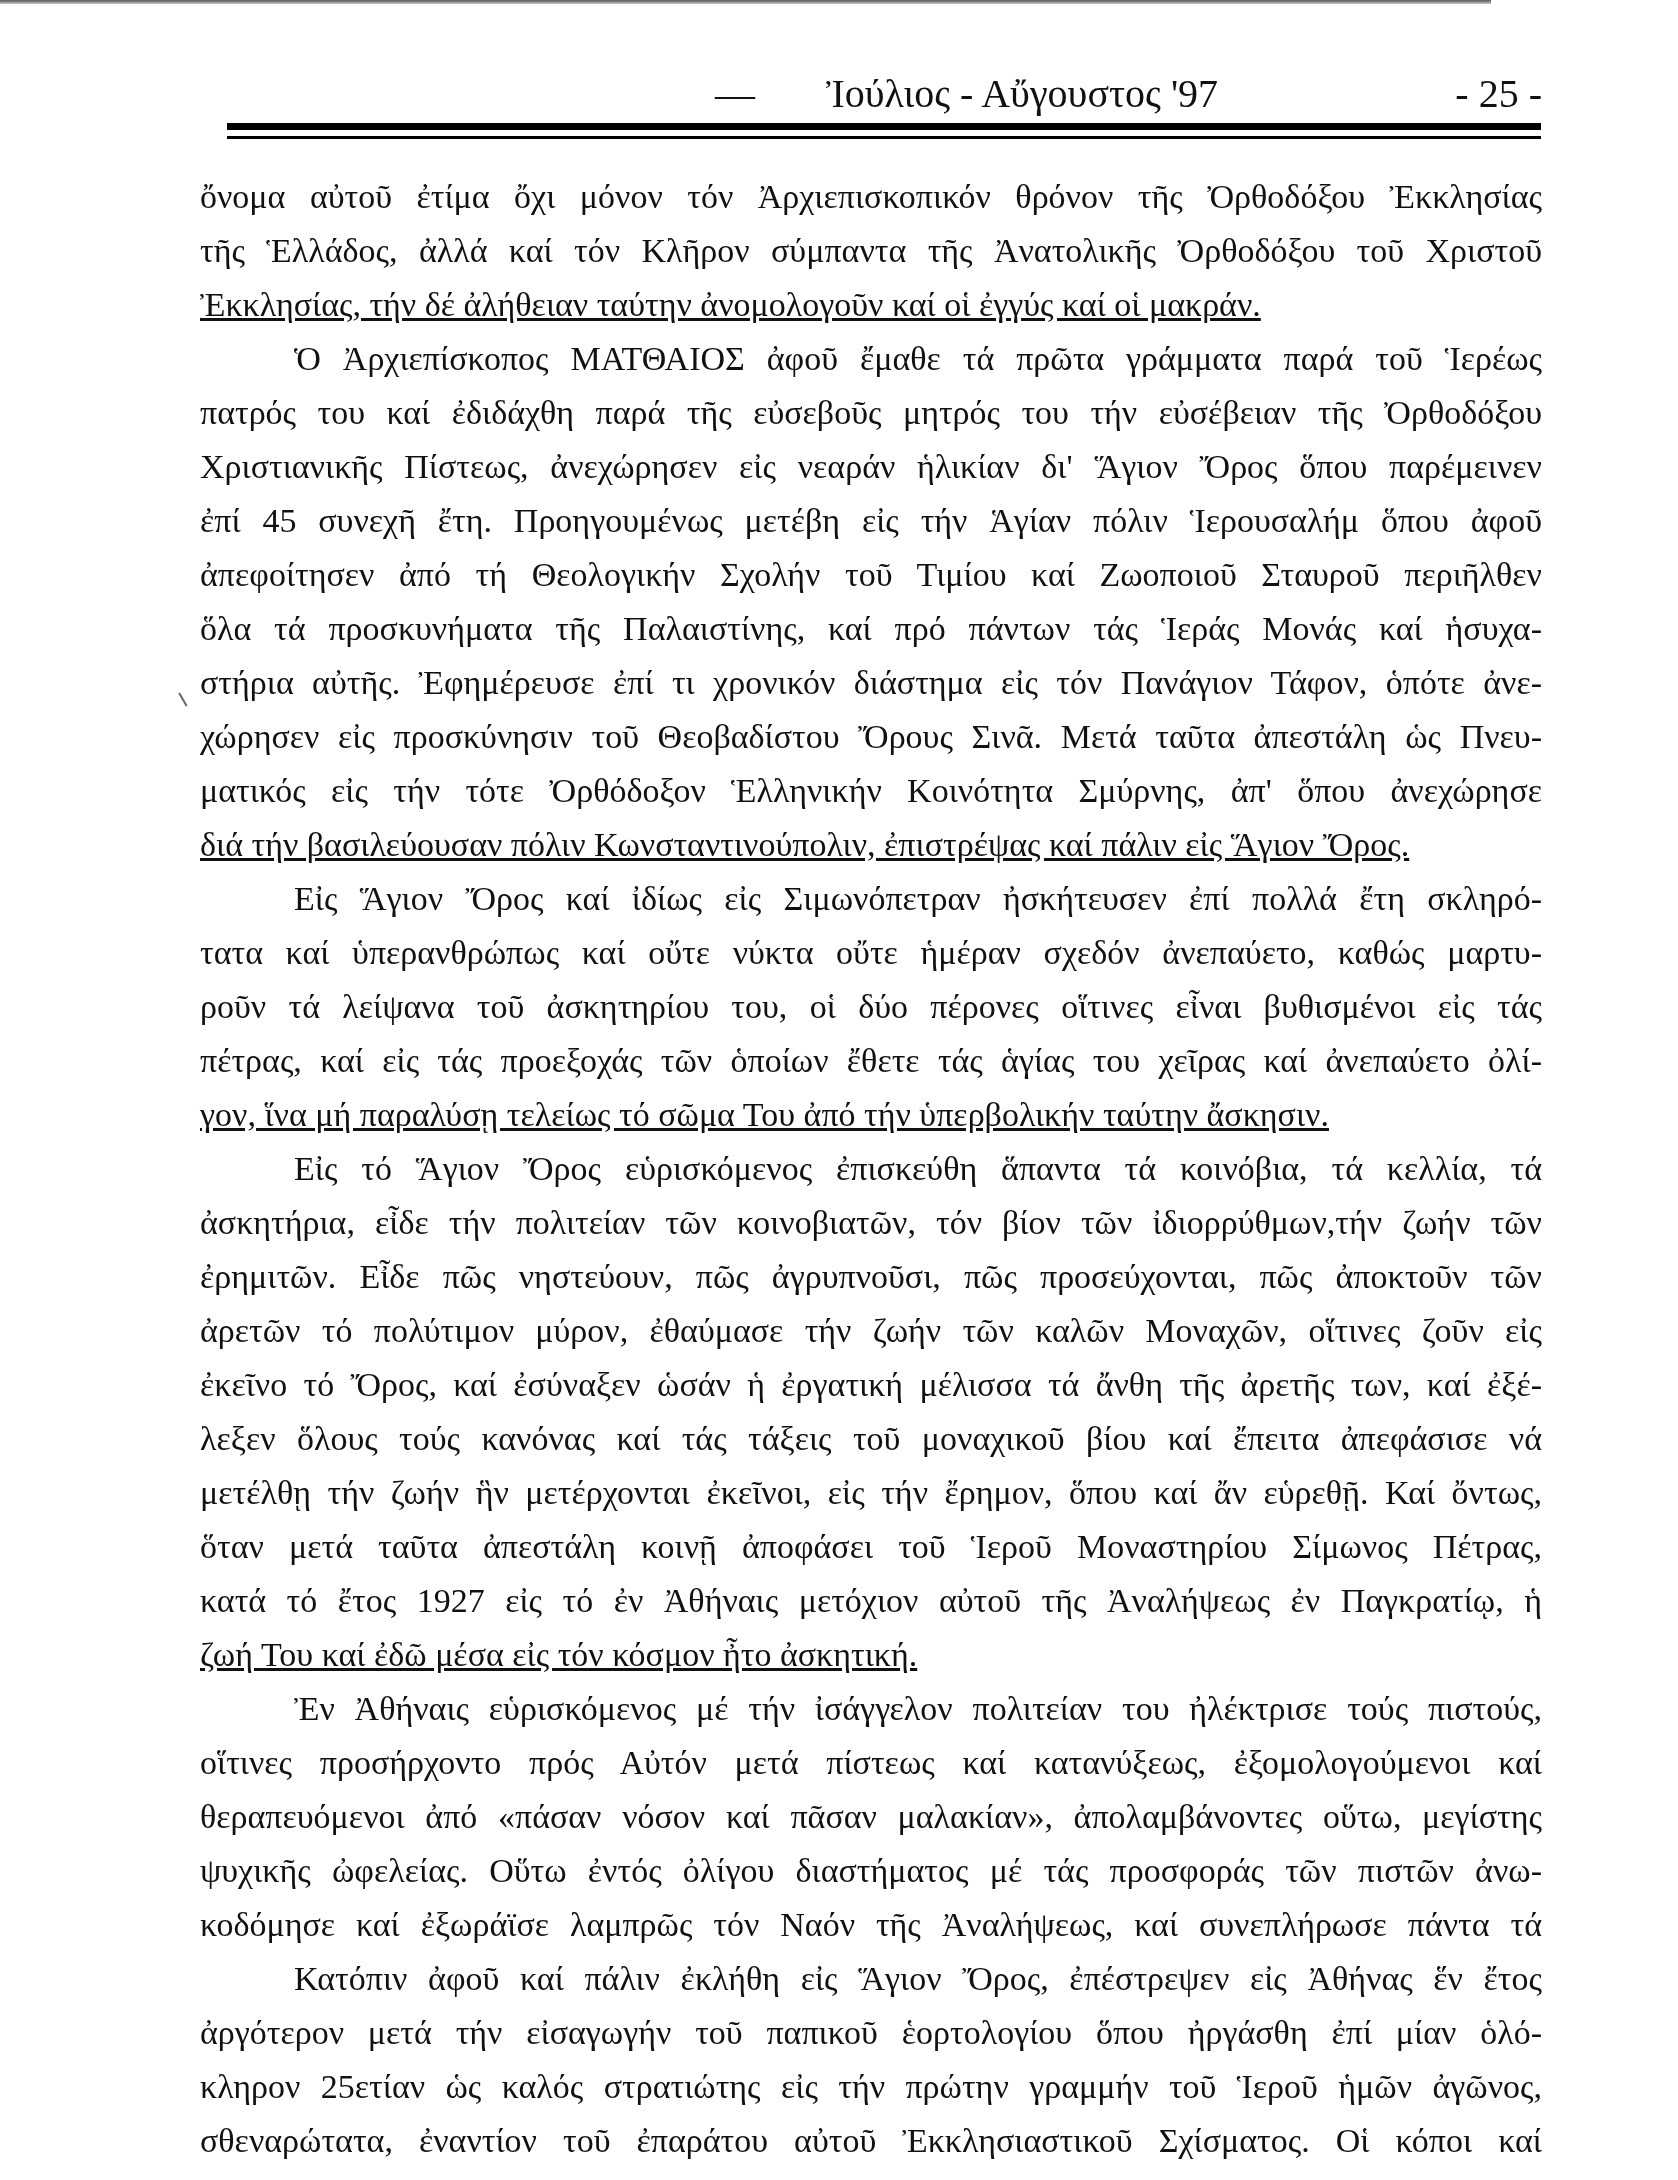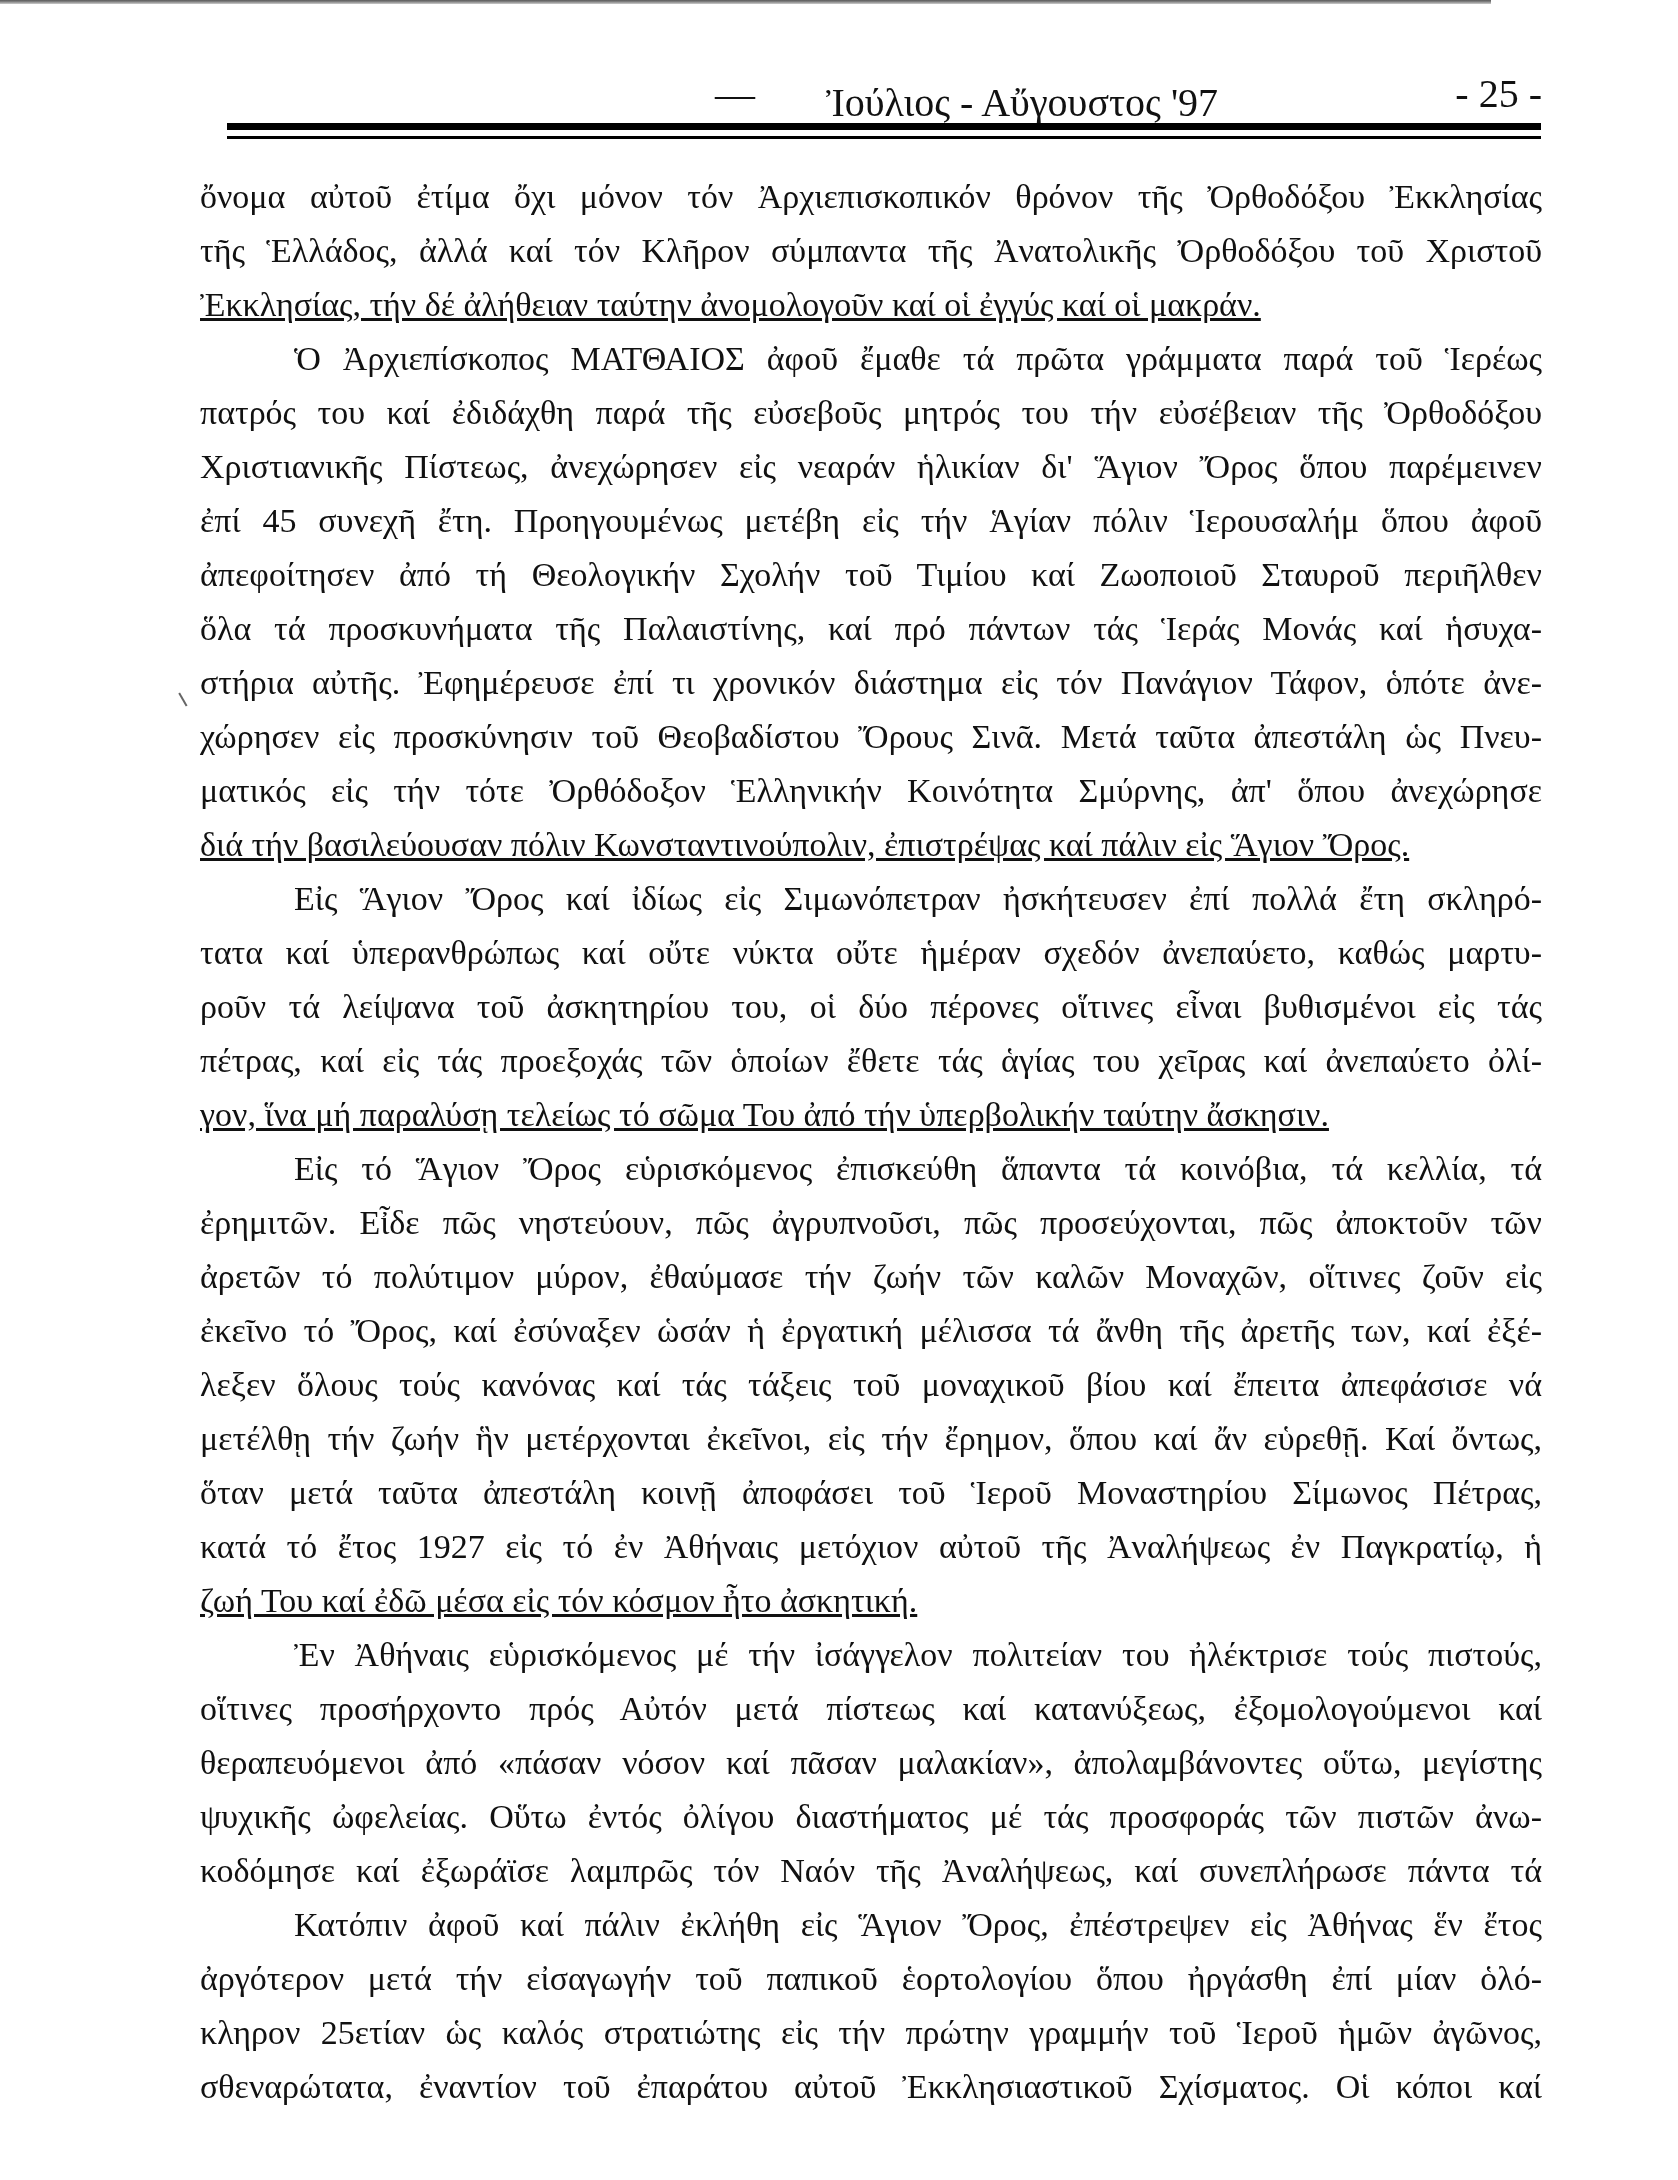--- a/index.html
+++ b/index.html
@@ -41,21 +41,21 @@
       top: 0;
     }
     .header .dash {
       position: absolute;
       left: 319px;
       top: 0;
     }
     .header .right-month {
       position: absolute;
       left: 430px;
-      top: 9px;
+      top: 0;
     }
     .header .page-number {
       position: absolute;
       right: 0;
       top: 0;
       margin-left: 48px;
     }
     .rule-thick {
       position: absolute;
       left: 227px;
@@ -135,20 +135,21 @@
   <span class="line">στήρια αὐτῆς. Ἐφημέρευσε ἐπί τι χρονικόν διάστημα εἰς τόν Πανάγιον Τάφον, ὁπότε ἀνε-</span>
   <span class="line">χώρησεν εἰς προσκύνησιν τοῦ Θεοβαδίστου Ὄρους Σινᾶ. Μετά ταῦτα ἀπεστάλη ὡς Πνευ-</span>
   <span class="line">ματικός εἰς τήν τότε Ὀρθόδοξον Ἑλληνικήν Κοινότητα Σμύρνης, ἀπ' ὅπου ἀνεχώρησε</span>
   <span class="line last">διά τήν βασιλεύουσαν πόλιν Κωνσταντινούπολιν, ἐπιστρέψας καί πάλιν εἰς Ἅγιον Ὄρος.</span>
   <span class="line indent">Εἰς Ἅγιον Ὄρος καί ἰδίως εἰς Σιμωνόπετραν ἠσκήτευσεν ἐπί πολλά ἔτη σκληρό-</span>
   <span class="line">τατα καί ὑπερανθρώπως καί οὔτε νύκτα οὔτε ἡμέραν σχεδόν ἀνεπαύετο, καθώς μαρτυ-</span>
   <span class="line">ροῦν τά λείψανα τοῦ ἀσκητηρίου του, οἱ δύο πέρονες οἵτινες εἶναι βυθισμένοι εἰς τάς</span>
   <span class="line">πέτρας, καί εἰς τάς προεξοχάς τῶν ὁποίων ἔθετε τάς ἁγίας του χεῖρας καί ἀνεπαύετο ὀλί-</span>
   <span class="line last">γον, ἵνα μή παραλύσῃ τελείως τό σῶμα Του ἀπό τήν ὑπερβολικήν ταύτην ἄσκησιν.</span>
   <span class="line indent">Εἰς τό Ἅγιον Ὄρος εὑρισκόμενος ἐπισκεύθη ἅπαντα τά κοινόβια, τά κελλία, τά</span>
+  <span class="line">ἀσκητήρια, εἶδε τήν πολιτείαν τῶν κοινοβιατῶν, τόν βίον τῶν ἰδιορρύθμων,τήν ζωήν τῶν</span>
   <span class="line">ἐρημιτῶν. Εἶδε πῶς νηστεύουν, πῶς ἀγρυπνοῦσι, πῶς προσεύχονται, πῶς ἀποκτοῦν τῶν</span>
   <span class="line">ἀρετῶν τό πολύτιμον μύρον, ἐθαύμασε τήν ζωήν τῶν καλῶν Μοναχῶν, οἵτινες ζοῦν εἰς</span>
   <span class="line">ἐκεῖνο τό Ὄρος, καί ἐσύναξεν ὡσάν ἡ ἐργατική μέλισσα τά ἄνθη τῆς ἀρετῆς των, καί ἐξέ-</span>
   <span class="line">λεξεν ὅλους τούς κανόνας καί τάς τάξεις τοῦ μοναχικοῦ βίου καί ἔπειτα ἀπεφάσισε νά</span>
   <span class="line">μετέλθῃ τήν ζωήν ἣν μετέρχονται ἐκεῖνοι, εἰς τήν ἔρημον, ὅπου καί ἄν εὑρεθῇ. Καί ὄντως,</span>
   <span class="line">ὅταν μετά ταῦτα ἀπεστάλη κοινῇ ἀποφάσει τοῦ Ἱεροῦ Μοναστηρίου Σίμωνος Πέτρας,</span>
   <span class="line">κατά τό ἔτος 1927 εἰς τό ἐν Ἀθήναις μετόχιον αὐτοῦ τῆς Ἀναλήψεως ἐν Παγκρατίῳ, ἡ</span>
   <span class="line last">ζωή Του καί ἐδῶ μέσα εἰς τόν κόσμον ἦτο ἀσκητική.</span>
   <span class="line indent">Ἐν Ἀθήναις εὑρισκόμενος μέ τήν ἰσάγγελον πολιτείαν του ἠλέκτρισε τούς πιστούς,</span>
   <span class="line">οἵτινες προσήρχοντο πρός Αὐτόν μετά πίστεως καί κατανύξεως, ἐξομολογούμενοι καί</span>

